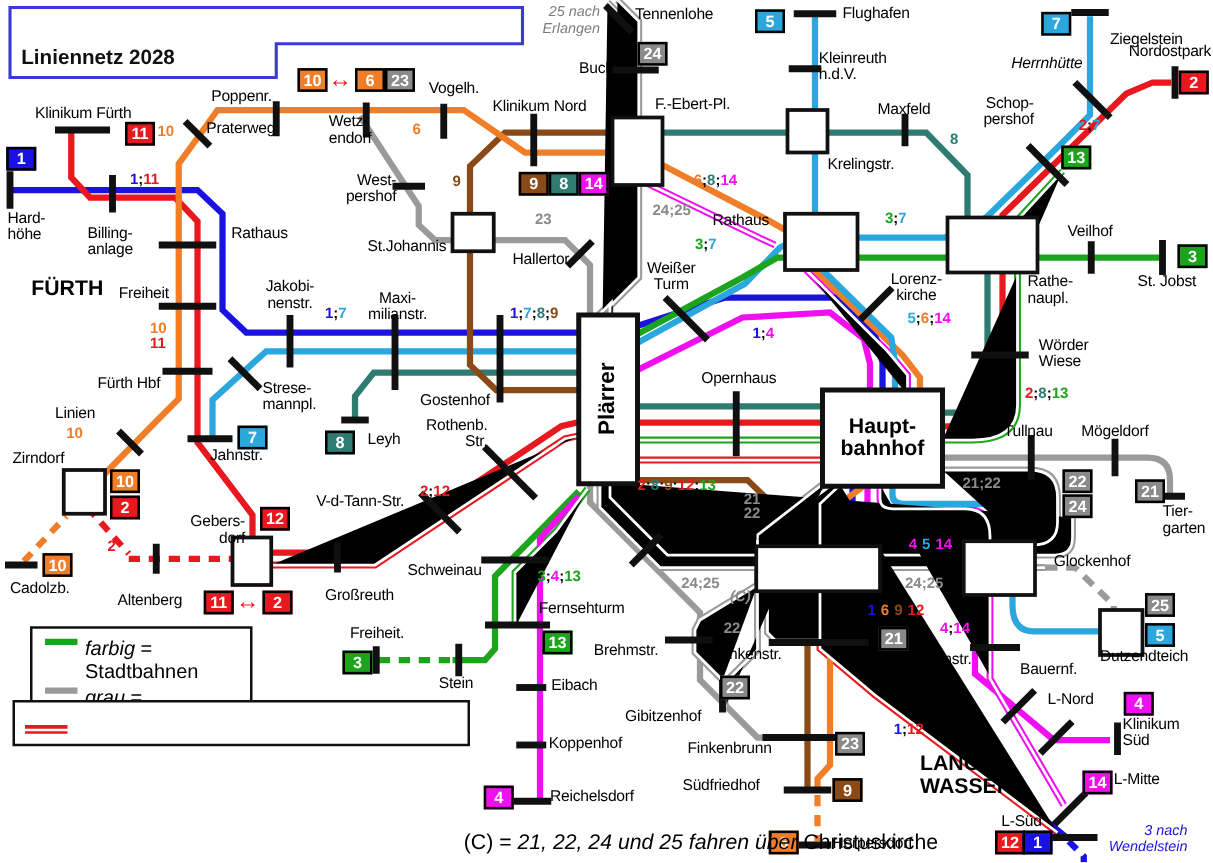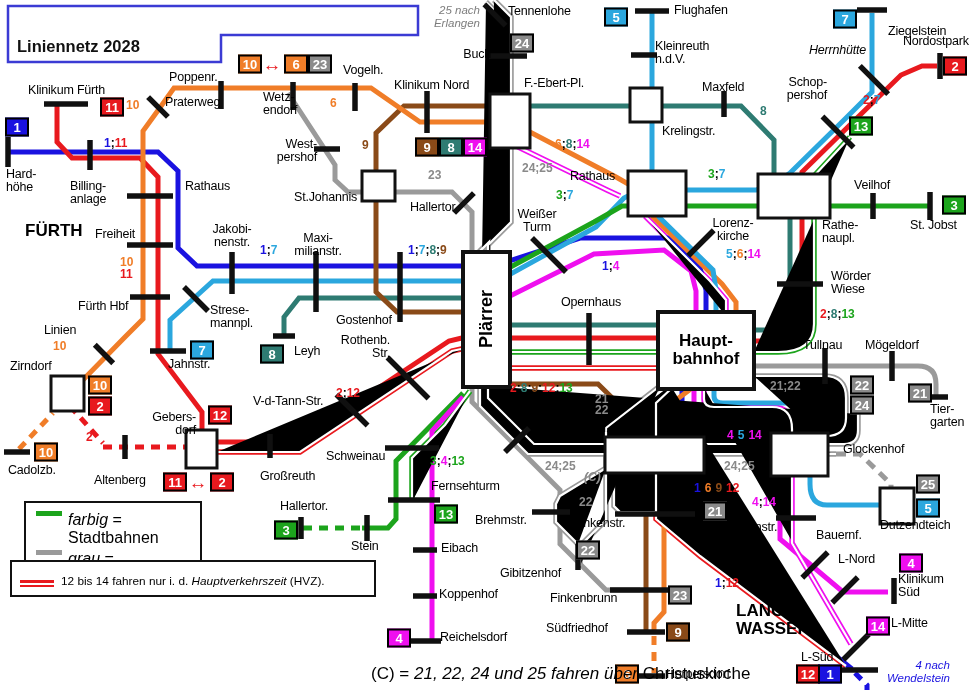--- a/index.html
+++ b/index.html
@@ -257,21 +257,21 @@
       <div class="station L" style="left: 294px; top: 191px;">St.Johannis</div>
       <div class="station L" style="left: 410px; top: 201px;">Hallertor</div>
       <div class="station C" style="left: 537px; top: 208px;">Weißer
 Turm</div>
       <div class="station L" style="left: 336px; top: 314px;">Gostenhof</div>
       <div class="station R" style="left: 390px; top: 334px;">Rothenb.
 Str.</div>
       <div class="station L" style="left: 253px; top: 395px;">V-d-Tann-Str.</div>
       <div class="station L" style="left: 326px; top: 450px;">Schweinau</div>
       <div class="station L" style="left: 431px; top: 480px;">Fernsehturm</div>
-      <div class="station L" style="left: 280px; top: 500px;">Hallertor.</div>
+      <div class="station L" style="left: 280px; top: 500px;">Freiheit.</div>
       <div class="station L" style="left: 351px; top: 540px;">Stein</div>
       <div class="station L" style="left: 441px; top: 542px;">Eibach</div>
       <div class="station L" style="left: 439px; top: 588px;">Koppenhof</div>
       <div class="station L" style="left: 440px; top: 631px;">Reichelsdorf</div>
       <div class="station L" style="left: 561px; top: 296px;">Opernhaus</div>
       <div class="station C" style="left: 733px; top: 217px;">Lorenz-
 kirche</div>
       <div class="station L" style="left: 822px; top: 219px;">Rathe-
 naupl.</div>
       <div class="station L" style="left: 854px; top: 179px;">Veilhof</div>
@@ -372,39 +372,38 @@
       <div class="ann" style="left: 584px; top: 471px;"><span style="color: rgb(138, 138, 138); font-style: italic;">(C)</span></div>
       <div class="ann" style="left: 579px; top: 496px;"><span style="color: rgb(138, 138, 138);">22</span></div>
       <div class="ann" style="left: 724px; top: 460px;"><span style="color: rgb(138, 138, 138);">24</span><span style="color: rgb(138, 138, 138);">;</span><span style="color: rgb(138, 138, 138);">25</span></div>
       <div class="ann" style="left: 770px; top: 380px;"><span style="color: rgb(138, 138, 138);">21</span><span style="color: rgb(138, 138, 138);">;</span><span style="color: rgb(138, 138, 138);">22</span></div>
       <div class="ann" style="left: 694px; top: 482px;"><span style="color: rgb(26, 18, 224);">1</span><span style="color: rgb(0, 0, 0);">;</span><span style="color: rgb(240, 125, 40);">6</span><span style="color: rgb(0, 0, 0);">;</span><span style="color: rgb(138, 74, 24);">9</span><span style="color: rgb(0, 0, 0);">;</span><span style="color: rgb(232, 25, 30);">12</span></div>
       <div class="ann" style="left: 727px; top: 429px;"><span style="color: rgb(239, 15, 239);">4</span><span style="color: rgb(0, 0, 0);">;</span><span style="color: rgb(43, 167, 222);">5</span><span style="color: rgb(0, 0, 0);">;</span><span style="color: rgb(239, 15, 239);">14</span></div>
       <div class="ann" style="left: 752px; top: 496px;"><span style="color: rgb(239, 15, 239);">4</span><span style="color: rgb(0, 0, 0);">;</span><span style="color: rgb(239, 15, 239);">14</span></div>
       <div class="ann" style="left: 715px; top: 577px;"><span style="color: rgb(26, 18, 224);">1</span><span style="color: rgb(0, 0, 0);">;</span><span style="color: rgb(232, 25, 30);">12</span></div>
       <div class="note R" style="left: 480px; top: 4px; color: rgb(125, 125, 125);">25 nach
 Erlangen</div>
-      <div class="note R" style="left: 950px; top: 659px; color: rgb(26, 18, 224);">4 nach
+      <div class="note R" style="left: 950px; top: 659px; color: rgb(26, 18, 224);">3 nach
 Wendelstein</div>
     </div>
 
   <div id="legend-small">
     <div class="lrow">
       <div class="lswatch" style="background: rgb(28, 164, 28);"></div>
       <div><span class="it">farbig</span><span> = Stadtbahnen</span></div>
     </div>
     <div class="lrow">
       <div class="lswatch" style="background: rgb(154, 154, 154);"></div>
       <div><span class="it">grau</span><span> = Straßenbahnen</span></div>
     </div>
   </div>
 
   <div id="info-box">
     <div class="irow">
       <div class="isym hvzsym">
           <div style="background: rgb(232, 25, 30);"></div>
           <div style="background: rgb(232, 25, 30);"></div>
         </div>
-      <div><span>12 bis 14 fahren nur i. d. </span><span class="it">Hauptverkehrszeit</span><span> (HVZ).</span></div>
     </div>
   </div>
 
   <div id="footnote" style="font-style: normal;"><span>(C) = </span><span class="it">21, 22, 24 und 25 fahren über </span><span>Christuskirche</span></div>
 </div>
 
 </body></html>

